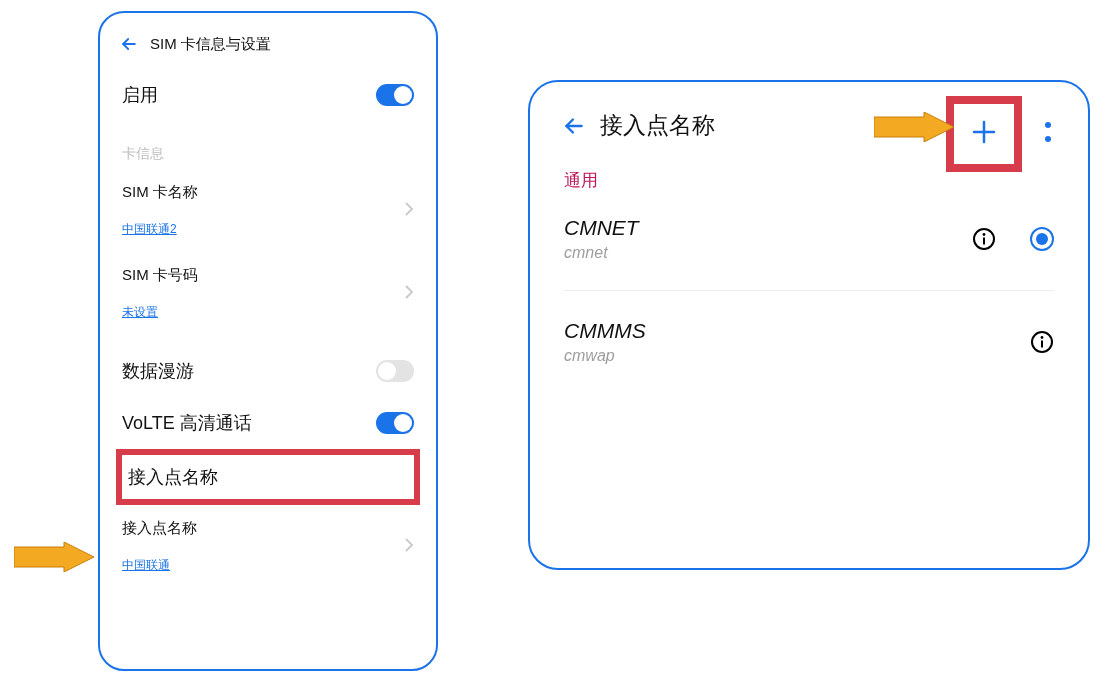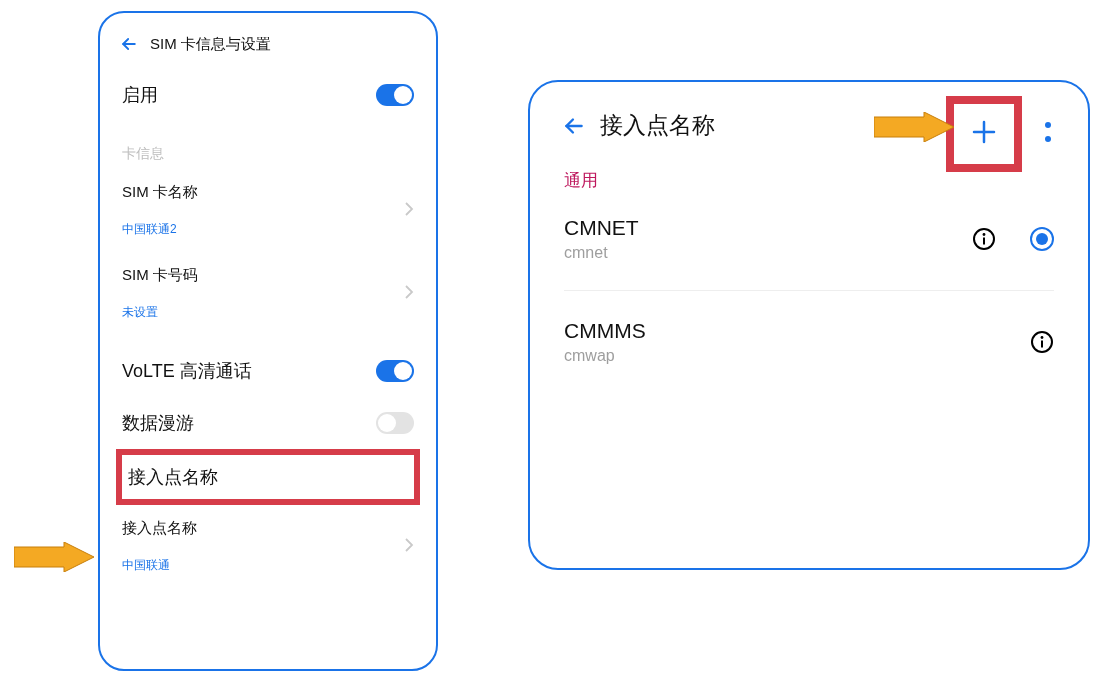--- a/index.html
+++ b/index.html
@@ -45,21 +45,21 @@
   }
   .row .lbl { font-size: 18px; color:#111; }
   .sep { height: 10px; }
   .section-label {
     padding: 14px 22px 6px 22px;
     font-size: 14px;
     color: #bdbdbd;
   }
   .row.with-sub { flex-direction: column; align-items: flex-start; position: relative; padding-right:46px;gap:15px;}
   .row.with-sub .lbl { font-size: 15px; color:#111; }
-  .row.with-sub .sub { font-size: 12px; color:#1a73e8; margin-top:4px; }
+  .row.with-sub .sub { font-size: 12px; color:#1a73e8; margin-top:4px;text-decoration:underline; }
   .row.with-sub .chev, .row .chev {
     position: absolute; right: 22px; top: 50%; transform: translateY(-50%);
   }
   .row { position: relative; }
   .chev svg { stroke: #c9c9c9; }
 
   .toggle {
     width: 38px; height: 22px; border-radius: 11px;
     position: relative;
   }
@@ -138,21 +138,21 @@
     font-size: 17px;
     color:#be185d;
   }
   .apn-row {
     padding: 14px 34px 14px 34px;
     display:flex; align-items:center;
     position:relative;
   }
   .apn-row .name { font-size: 21px; color:#111; }
   .apn-row .sub2 { font-size: 16px; color:#9e9e9e; margin-top:4px; }
-  .apn-row .col { display:flex; flex-direction:column; }
+  .apn-row .col { display:flex; flex-direction:column;font-style:italic; }
   .info-icon {
     position:absolute; right: 92px; top: 50%; transform:translateY(-50%);
     width:24px; height:24px;
     cursor:pointer;
   }
   .radio {
     position:absolute; right: 34px; top: 50%; transform:translateY(-50%);
     width:24px; height:24px;
     cursor:pointer;
   }
@@ -203,29 +203,29 @@
     <span class="chev">
       <svg width="10" height="16" viewBox="0 0 10 16" fill="none" stroke-width="1.8">
           <path d="M2 2l6 6-6 6"></path>
         </svg>
     </span>
   </div>
 
   <div class="sep"></div>
 
   <div class="row">
+    <span class="lbl">数据漫游</span>
+    <span class="toggle off">
+        <span class="knob"></span>
+      </span>
+  </div>
+
+  <div class="row">
     <span class="lbl">VoLTE 高清通话</span>
     <span class="toggle on">
-        <span class="knob"></span>
-      </span>
-  </div>
-
-  <div class="row">
-    <span class="lbl">数据漫游</span>
-    <span class="toggle off">
         <span class="knob"></span>
       </span>
   </div>
 
 
   <div class="apn-box">
     <div class="row">
       <span class="lbl">接入点名称</span>
     </div>
   </div>

